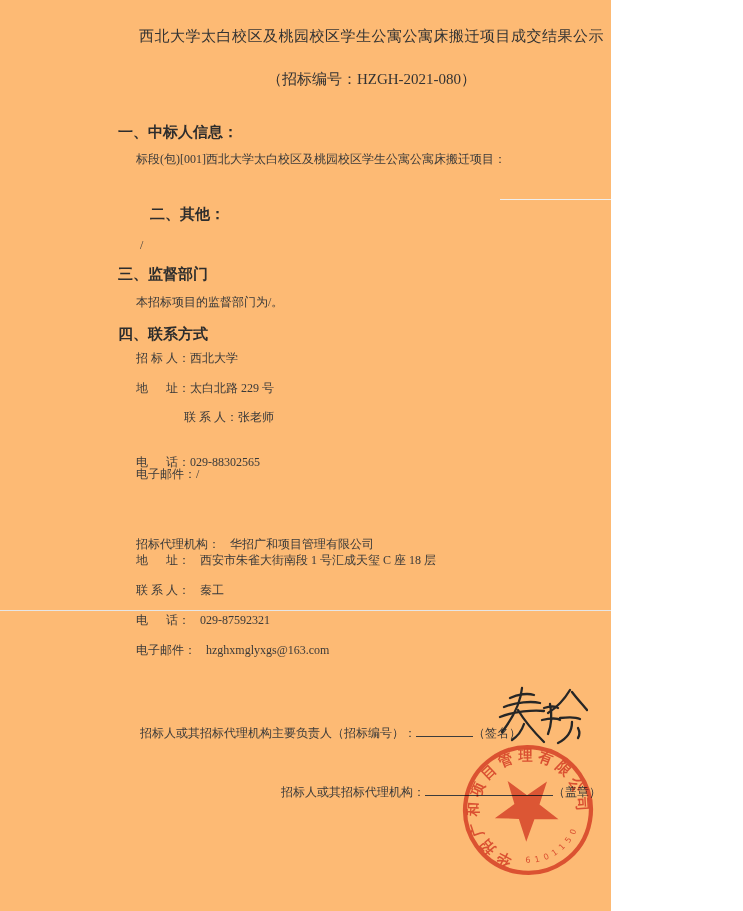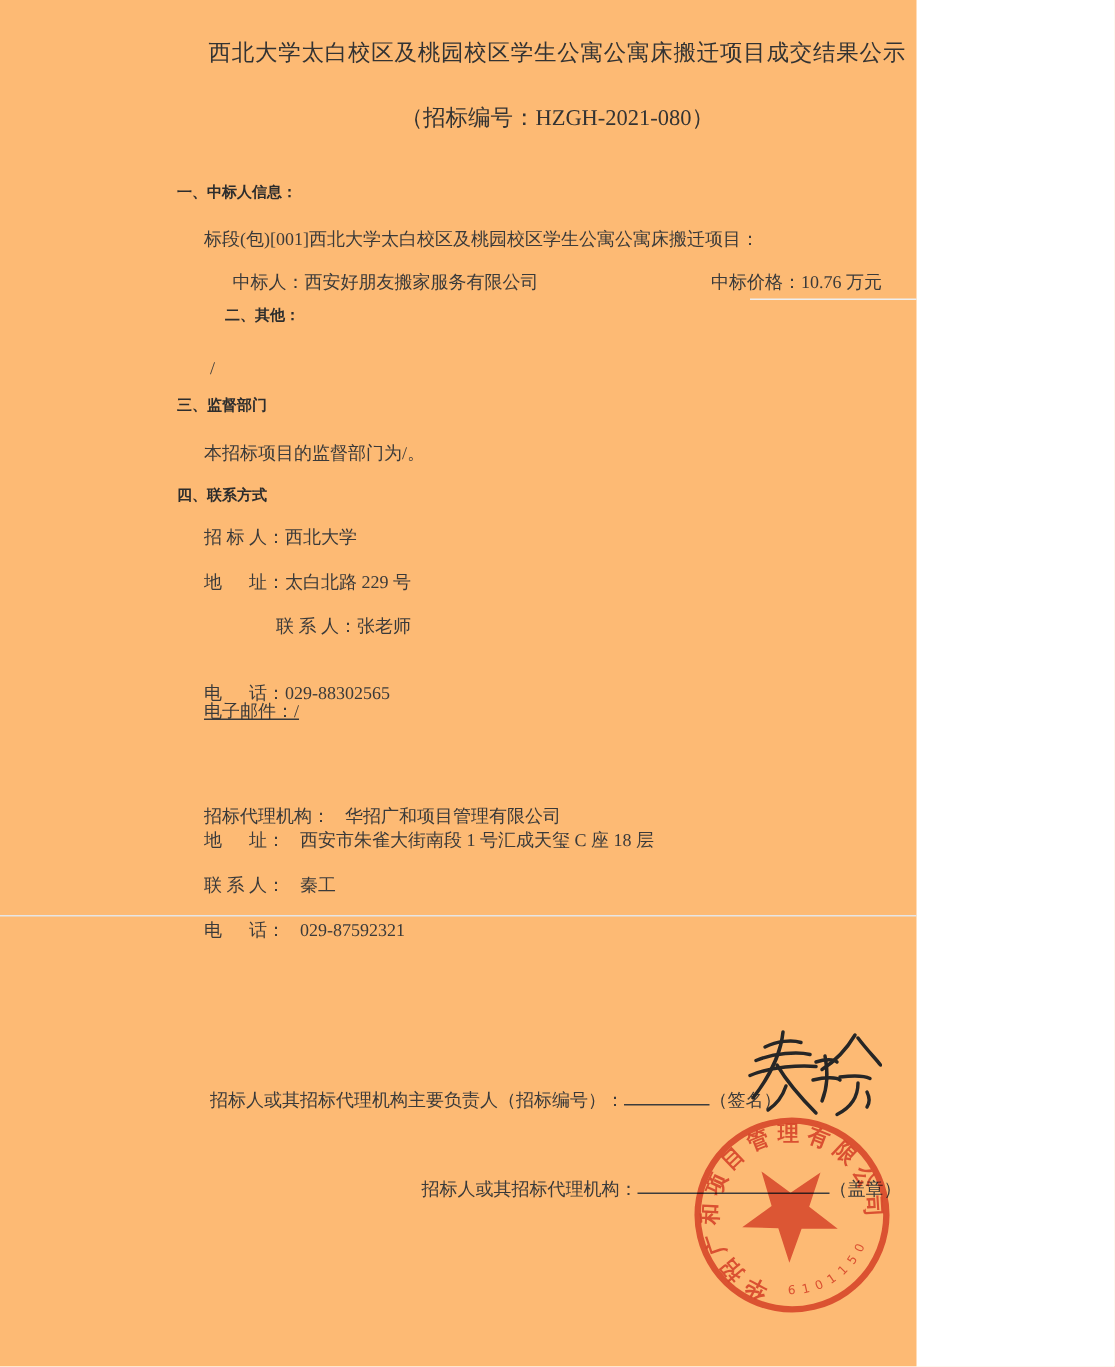--- a/index.html
+++ b/index.html
@@ -7,21 +7,21 @@
     position:relative;
     width:611px;height:911px;
     background:#fdba74;
     font-family:"Liberation Serif","DejaVu Serif",serif;
     color:#3a3a3a;
     overflow:hidden;
   }
   .line{position:absolute;white-space:pre;font-size:12px;line-height:1.25;}
   .title{left:0;width:743px;text-align:center;font-size:15px;letter-spacing:0.5px;color:#333;}
   .subtitle{left:0;width:743px;text-align:center;font-size:15px;color:#333;}
-  .heading{font-weight:bold;font-size:10px;color:#2d2d2d;}
+  .heading{font-weight:bold;font-size:15px;color:#2d2d2d;}
   .lbl{white-space:pre;}
   .val-gap{padding-left:10px;}
   .ul{display:inline-block;border-bottom:1px solid #3c3c3c;height:0.95em;vertical-align:baseline;}
   .scanline{position:absolute;height:1px;background:#e6e6e6;}
   .scanline.light{background:#efefef;}
   .seal{position:absolute;left:457px;top:739px;width:142px;height:142px;
         mix-blend-mode:multiply;opacity:0.92;}
   .seal-ring{font-size:14px;letter-spacing:4.5px;font-weight:bold;
              font-family:"Liberation Serif","DejaVu Serif",serif;}
   .seal-num{font-size:8px;letter-spacing:4.6px;font-family:"DejaVu Sans","Liberation Sans",sans-serif;}
@@ -33,40 +33,40 @@
 <div class="page">
 
   <div class="scanline light" style="left:500px;top:199px;width:243px;"></div>
   <div class="scanline" style="left:0;top:610px;width:743px;"></div>
 
   <div class="line title" style="top:27px;">西北大学太白校区及桃园校区学生公寓公寓床搬迁项目成交结果公示</div>
   <div class="line subtitle" style="top:58px;margin-top:12px;">（招标编号：HZGH-2021-080）</div>
 
   <div class="line heading" style="left:118px;top:123px;">一、中标人信息：</div>
   <div class="line" style="left:136px;top:152px;">标段(包)[001]西北大学太白校区及桃园校区学生公寓公寓床搬迁项目：</div>
-  <div class="line" style="left:155px;top:181px;"><span>中标人：西安好朋友搬家服务有限公司</span><span style="display:inline-block;width:115px;"></span><span>中标价格：10.76 万元</span></div>
 
   <div class="line heading" style="left:118px;top:205px;margin-left:32px;">二、其他：</div>
   <div class="line" style="left:140px;top:238px;">/</div>
 
   <div class="line heading" style="left:118px;top:265px;">三、监督部门</div>
   <div class="line" style="left:136px;top:295px;">本招标项目的监督部门为/。</div>
 
   <div class="line heading" style="left:118px;top:325px;">四、联系方式</div>
 
   <div class="line" style="left:136px;top:351px;"><span class="lbl">招 标 人：</span><span>西北大学</span></div>
   <div class="line" style="left:136px;top:381px;"><span class="lbl">地      址：</span><span>太白北路 229 号</span></div>
   <div class="line" style="left:136px;top:410px;margin-left:48px;"><span class="lbl">联 系 人：</span><span>张老师</span></div>
   <div class="line" style="left:136px;top:455px;"><span class="lbl">电      话：</span><span>029-88302565</span></div>
-  <div class="line" style="left:136px;top:467px;text-decoration:underline;"><span class="lbl">电子邮件：</span><span>/</span></div>
+  <div class="line" style="left:136px;top:467px;"><span class="lbl">电子邮件：</span><span>/</span></div>
 
   <div class="line" style="left:136px;top:537px;"><span class="lbl">招标代理机构：</span><span class="val-gap">华招广和项目管理有限公司</span></div>
   <div class="line" style="left:136px;top:553px;"><span class="lbl">地      址：</span><span class="val-gap">西安市朱雀大街南段 1 号汇成天玺 C 座 18 层</span></div>
   <div class="line" style="left:136px;top:583px;"><span class="lbl">联 系 人：</span><span class="val-gap">秦工</span></div>
   <div class="line" style="left:136px;top:613px;"><span class="lbl">电      话：</span><span class="val-gap">029-87592321</span></div>
+  <div class="line" style="left:136px;top:643px;"><span class="lbl">电子邮件：</span><span class="val-gap">hzghxmglyxgs@163.com</span></div>
 
   <div class="line" style="left:140px;top:725px;"><span>招标人或其招标代理机构主要负责人（招标编号）：</span><span class="ul" style="width:57px;"></span><span>（签名）</span></div>
   <div class="line" style="left:281px;top:784px;"><span>招标人或其招标代理机构：</span><span class="ul" style="width:128px;"></span><span>（盖章）</span></div>
 
   <svg class="signature" viewBox="0 0 100 66">
     <title>秦玲</title>
     <g fill="none" stroke="#262626" stroke-width="2.3" stroke-linecap="round">
       <path d="M22,18 C30,14 40,13 46,15"></path>
       <path d="M16,27 C28,22 44,21 52,23"></path>
       <path d="M12,37 C26,31 46,30 56,31"></path>

